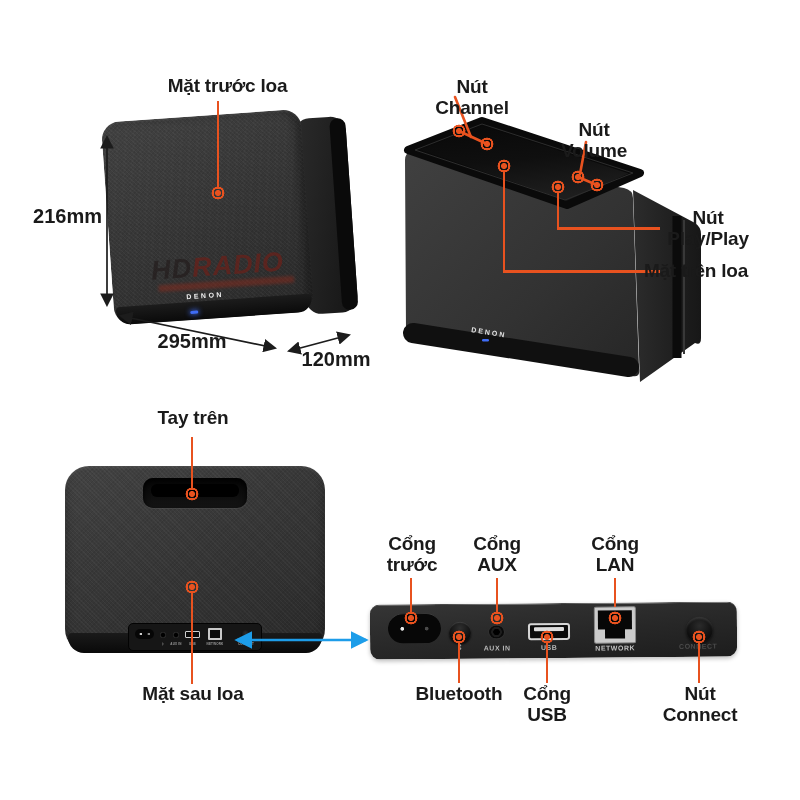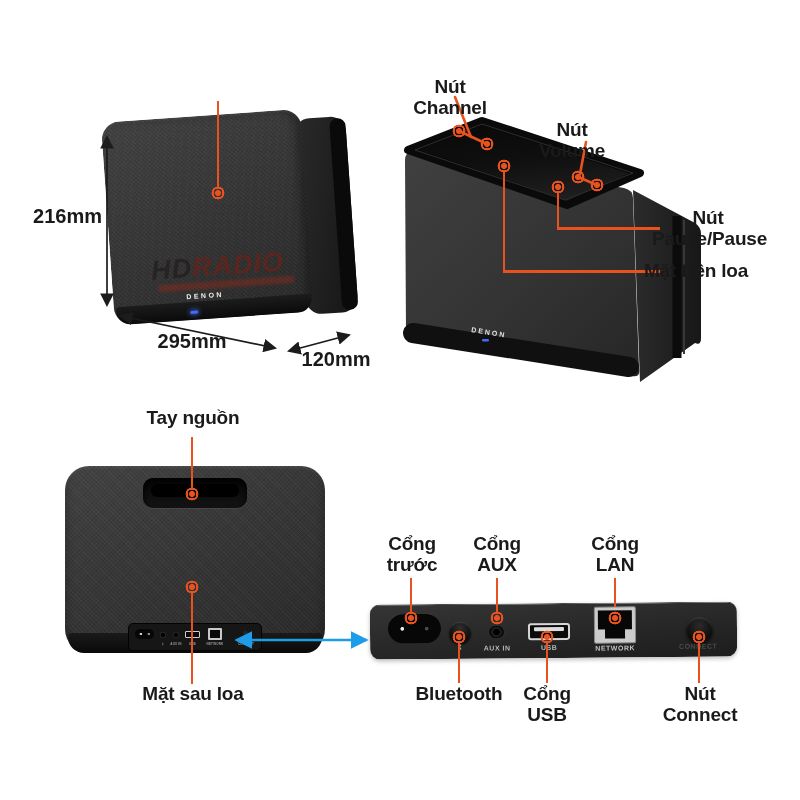--- a/index.html
+++ b/index.html
@@ -152,33 +152,34 @@
   <div class="cdot" style="left:497px;top:159px"></div>
   <div class="cdot" style="left:185px;top:487px"></div>
   <div class="cdot" style="left:185px;top:580px"></div>
   <div class="cdot" style="left:404px;top:611px"></div>
   <div class="cdot" style="left:452px;top:630px"></div>
   <div class="cdot" style="left:490px;top:611px"></div>
   <div class="cdot" style="left:540px;top:630px"></div>
   <div class="cdot" style="left:608px;top:611px"></div>
   <div class="cdot" style="left:692px;top:630px"></div>
 
+  <div class="label" style="left:150px;top:76px;width:155px">Mặt trước loa</div>
   <div class="dim" style="left:28px;top:205px;width:74px;text-align:right">216mm</div>
   <div class="dim" style="left:150px;top:330px;width:84px">295mm</div>
   <div class="dim" style="left:299px;top:348px;width:74px">120mm</div>
 
-  <div class="label" style="left:396px;top:77px;width:108px">Nút Channel</div>
-  <div class="label" style="left:522px;top:120px;width:100px">Nút Volume</div>
+  <div class="label" style="left:418px;top:77px;width:108px">Nút Channel</div>
+  <div class="label" style="left:544px;top:120px;width:100px">Nút Volume</div>
   <div class="label" style="left:652px;top:208px;width:112px">
     <span style="display:block">Nút</span>
-    <span style="display:block">Pause/Pause</span>
+    <span style="display:block">Play/Play</span>
   </div>
   <div class="label" style="left:642px;top:261px;width:108px">Mặt trên loa</div>
 
-  <div class="label" style="left:145px;top:408px;width:96px">Tay nguồn</div>
+  <div class="label" style="left:145px;top:408px;width:96px">Tay trên</div>
   <div class="label" style="left:139px;top:684px;width:108px">Mặt sau loa</div>
 
   <div class="label" style="left:371px;top:534px;width:82px">
     <span style="display:block">Cổng</span>
     <span style="display:block">trước</span>
   </div>
   <div class="label" style="left:456px;top:534px;width:82px">
     <span style="display:block">Cổng</span>
     <span style="display:block">AUX</span>
   </div>

